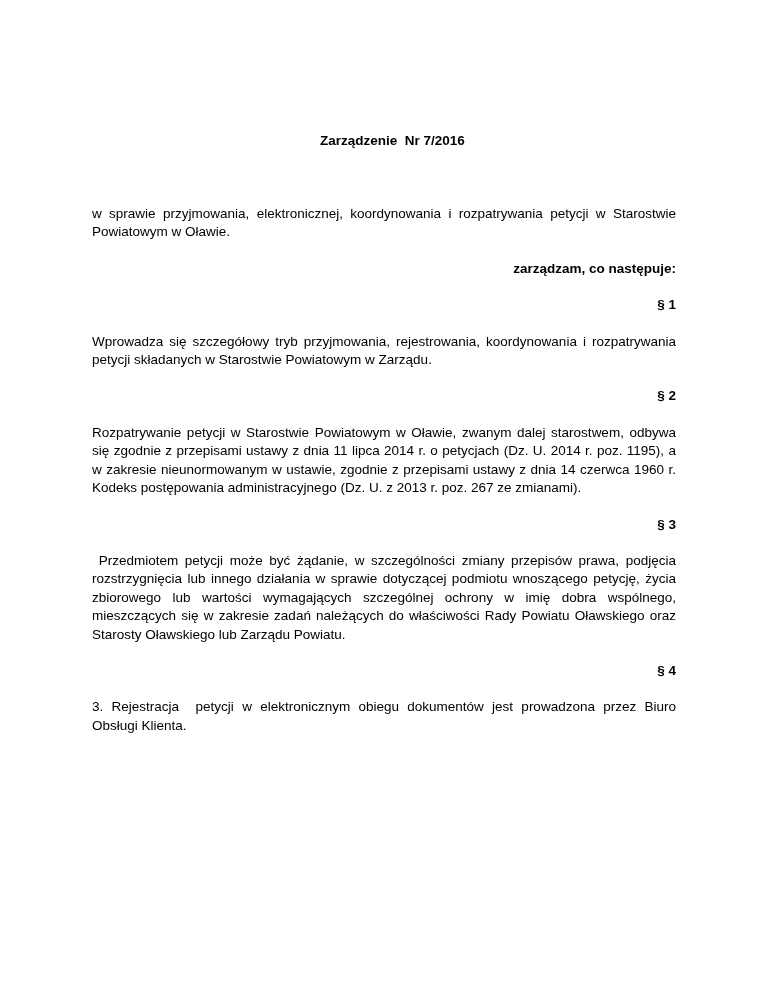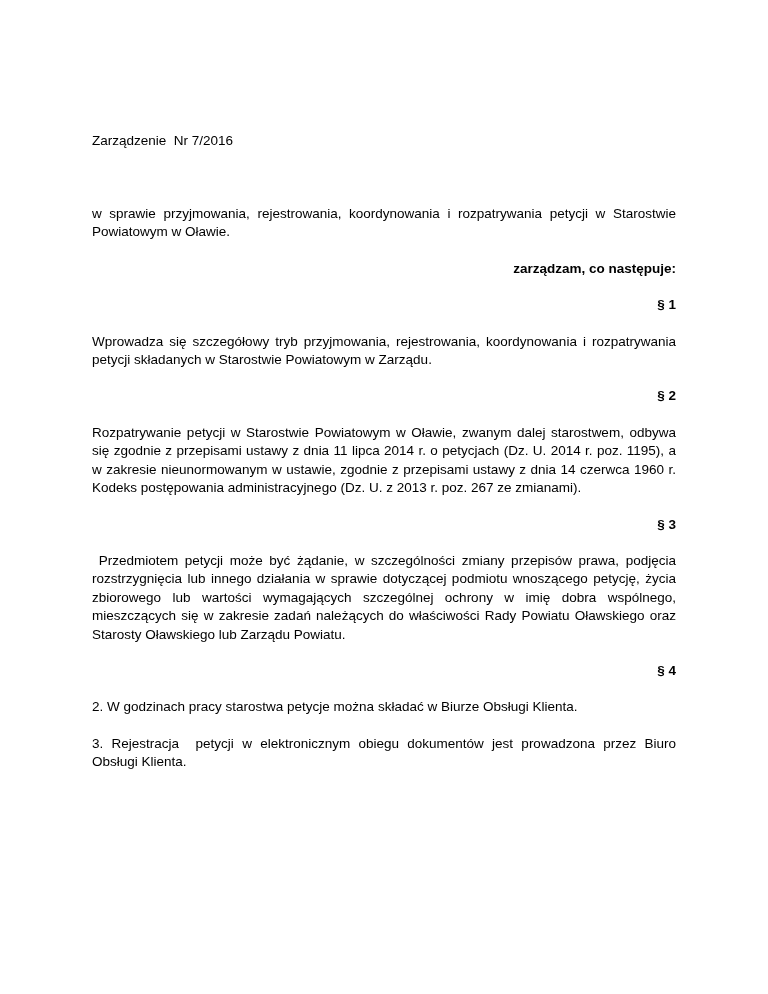--- a/index.html
+++ b/index.html
@@ -14,21 +14,22 @@
   }
   .page {
     width: 768px;
     min-height: 994px;
     padding: 95px 92px 80px 92px;
     background: #ffffff;
     font-size: 13.5px;
     line-height: 18.4px;
   }
   .title-block {
-    font-weight: normal;
+    font-weight: bold;
+    margin-left: 228px;
     margin-bottom: 18px;
     white-space: pre-wrap;
   }
   .title-line { line-height: 18.4px; }
   .para {
     text-align: justify;
     margin-bottom: 18px;
     white-space: pre-wrap;
   }
   .center { text-align: right; }
@@ -38,21 +39,21 @@
 </style>
 </head>
 <body>
 
 <div class="page">
 
   <div class="title-block">
     <div class="title-line">Zarządzenie  Nr 7/2016</div>
   </div>
 
-  <p class="para">w sprawie przyjmowania, rejestrowania, koordynowania i rozpatrywania petycji w Starostwie Powiatowym w Oławie.</p>
+  <p class="para">w sprawie przyjmowania, elektronicznej, koordynowania i rozpatrywania petycji w Starostwie Powiatowym w Oławie.</p>
 
 
   <p class="center bold heading">zarządzam, co następuje:</p>
 
   <div class="section">
     <p class="center bold heading">§ 1</p>
     <p class="para">Wprowadza się szczegółowy tryb przyjmowania, rejestrowania, koordynowania i rozpatrywania petycji składanych w Starostwie Powiatowym w Zarządu.</p>
   </div>
 
   <div class="section">
@@ -60,17 +61,16 @@
     <p class="para">Rozpatrywanie petycji w Starostwie Powiatowym w Oławie, zwanym dalej starostwem, odbywa się zgodnie z przepisami ustawy z dnia 11 lipca 2014 r. o petycjach (Dz. U. 2014 r. poz. 1195), a w zakresie nieunormowanym w ustawie, zgodnie z przepisami ustawy z dnia 14 czerwca 1960 r. Kodeks postępowania administracyjnego (Dz. U. z 2013 r. poz. 267 ze zmianami).</p>
   </div>
 
   <div class="section">
     <p class="center bold heading">§ 3</p>
     <p class="para"> Przedmiotem petycji może być żądanie, w szczególności zmiany przepisów prawa, podjęcia rozstrzygnięcia lub innego działania w sprawie dotyczącej podmiotu wnoszącego petycję, życia zbiorowego lub wartości wymagających szczególnej ochrony w imię dobra wspólnego, mieszczących się w zakresie zadań należących do właściwości Rady Powiatu Oławskiego oraz Starosty Oławskiego lub Zarządu Powiatu.</p>
   </div>
 
   <div class="section">
     <p class="center bold heading">§ 4</p>
-    <p class="para">2. W godzinach pracy starostwa petycje można składać w Biurze Obsługi Klienta.</p>
     <p class="para">3. Rejestracja  petycji w elektronicznym obiegu dokumentów jest prowadzona przez Biuro  Obsługi Klienta.</p>
   </div>
 
 </div>
 
 </body></html>

